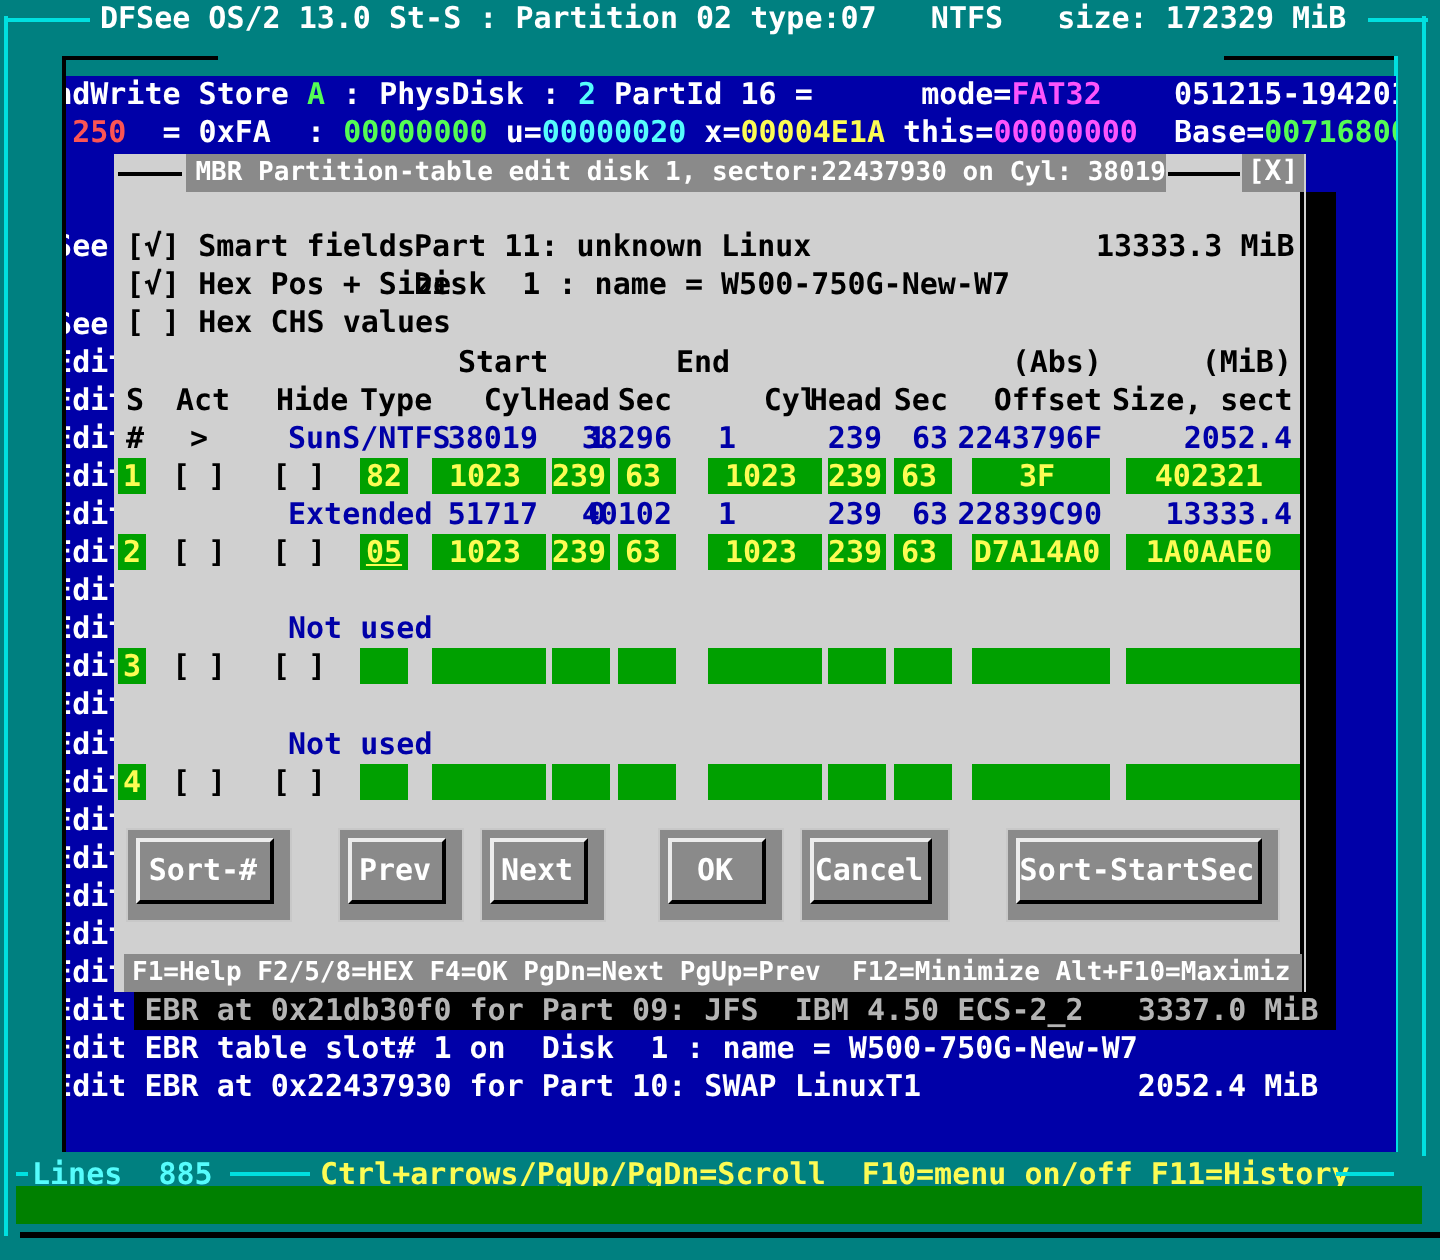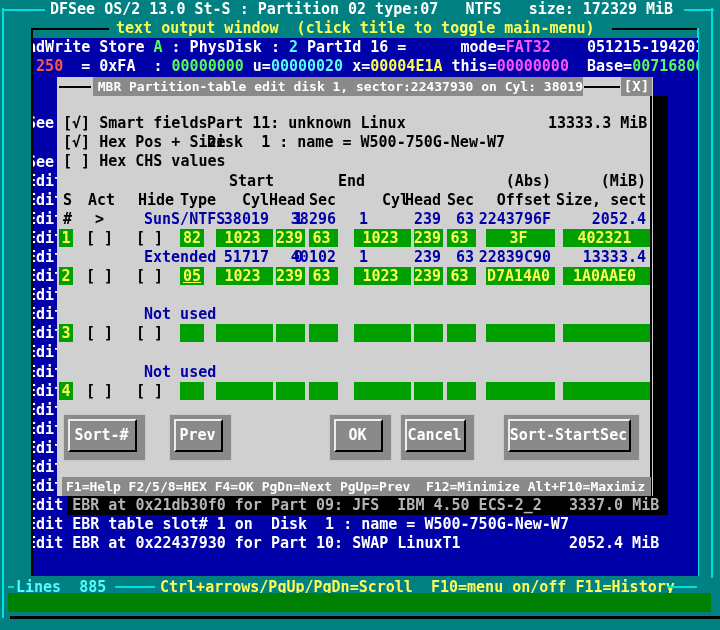--- a/index.html
+++ b/index.html
@@ -57,21 +57,20 @@
 
   <div class="vline cyanline" style="left:2px;top:8px;height:610px;"></div>
   <div class="vline cyanline" style="left:711px;top:8px;height:570px;"></div>
   <div class="hline cyanline" style="left:3px;top:9px;width:42px;"></div>
   <div class="hline cyanline" style="left:684px;top:9px;width:30px;"></div>
 
   <div class="t cw" style="left:50px;top:0;">DFSee OS/2 13.0 St-S : Partition 02 type:07   NTFS   size: 172329 MiB</div>
 
   <div class="hline blackline" style="left:33px;top:28px;width:76px;"></div>
   <div class="hline blackline" style="left:612px;top:28px;width:86px;"></div>
-  <div class="t cy" style="left:116px;top:19px;">text output window  (click title to toggle main-menu)</div>
 
   <div class="vline blackline" style="left:31px;top:28px;height:548px;"></div>
   <div class="vline cyanline" style="left:697px;top:28px;height:548px;"></div>
 
   <div id="txtwin">
     <div class="row" style="top:0;">
       <div class="t t-in"><span class="cw">ReadWrite Store </span><span class="cg">A</span><span class="cw"> : PhysDisk : </span><span class="cc">2</span><span class="cw"> PartId 16 =</span><span class="cw">      </span><span class="cw">mode=</span><span class="cm">FAT32</span><span class="cw">    </span><span class="cw">051215-194201</span></div>
     </div>
     <div class="row" style="top:19px;">
       <div class="t t-in"><span class="cw">RC:</span><span class="cr">250</span><span class="cw">  = 0xFA  : </span><span class="cg">00000000</span><span class="cw"> u=</span><span class="cc">00000020</span><span class="cw"> x=</span><span class="cy">00004E1A</span><span class="cw"> this=</span><span class="cm">00000000</span><span class="cw">  Base=</span><span class="cg">00716800</span></div>
@@ -282,20 +281,23 @@
       <div class="fld" style="left:429px;top:305px;width:69px;"></div>
       <div class="fld" style="left:506px;top:305px;width:87px;"></div>
     </div>
 
     <div class="btn" style="left:6px;width:83px;">
         <span>Sort-#</span>
       </div>
     <div class="btn" style="left:112px;width:63px;">
         <span>Prev</span>
       </div>
+    <div class="btn" style="left:183px;width:63px;">
+        <span>Next</span>
+      </div>
     <div class="btn" style="left:272px;width:63px;">
         <span>OK</span>
       </div>
     <div class="btn" style="left:343px;width:75px;">
         <span>Cancel</span>
       </div>
     <div class="btn" style="left:446px;width:137px;">
         <span>Sort-StartSec</span>
       </div>
 

